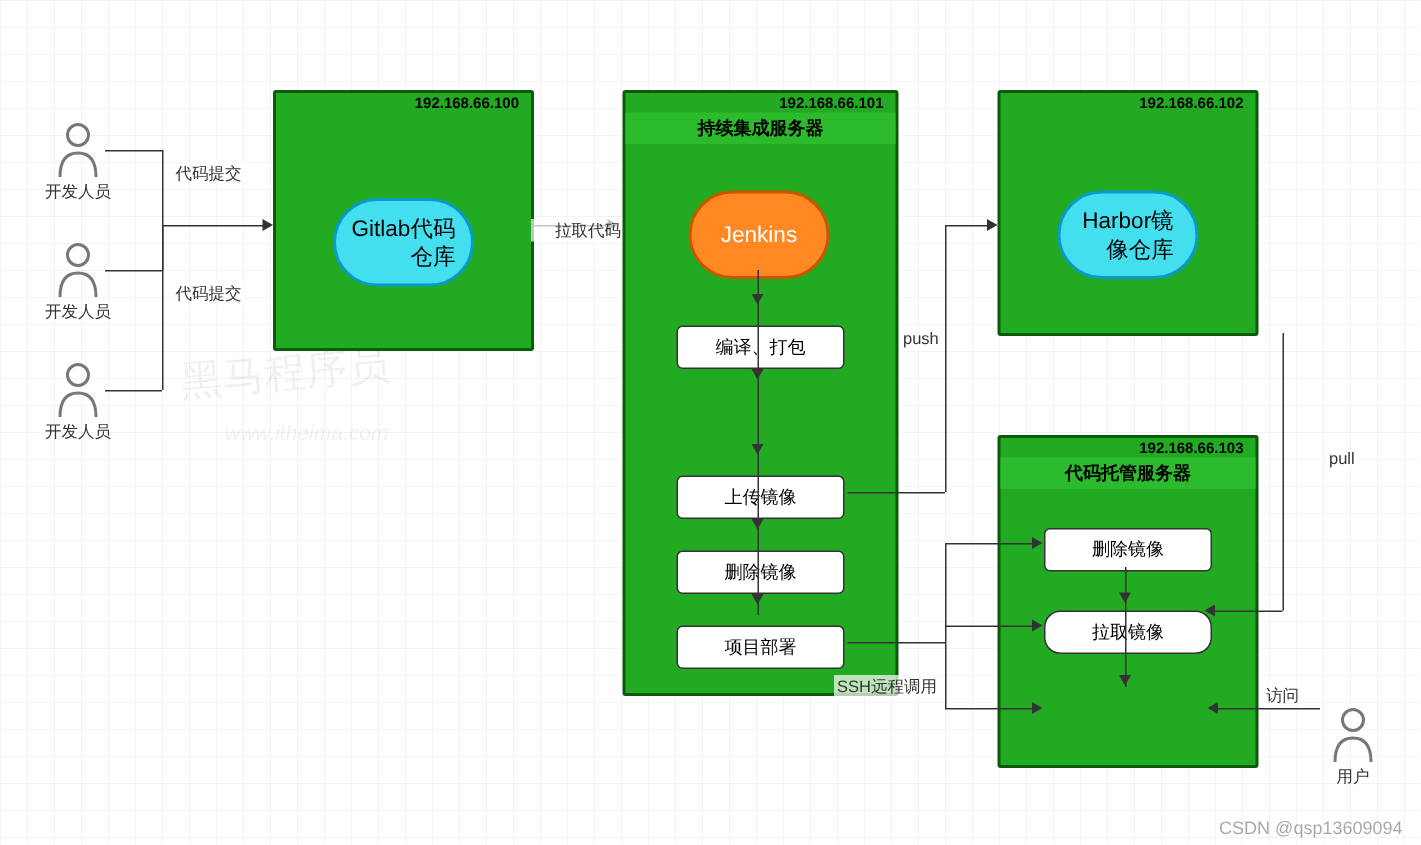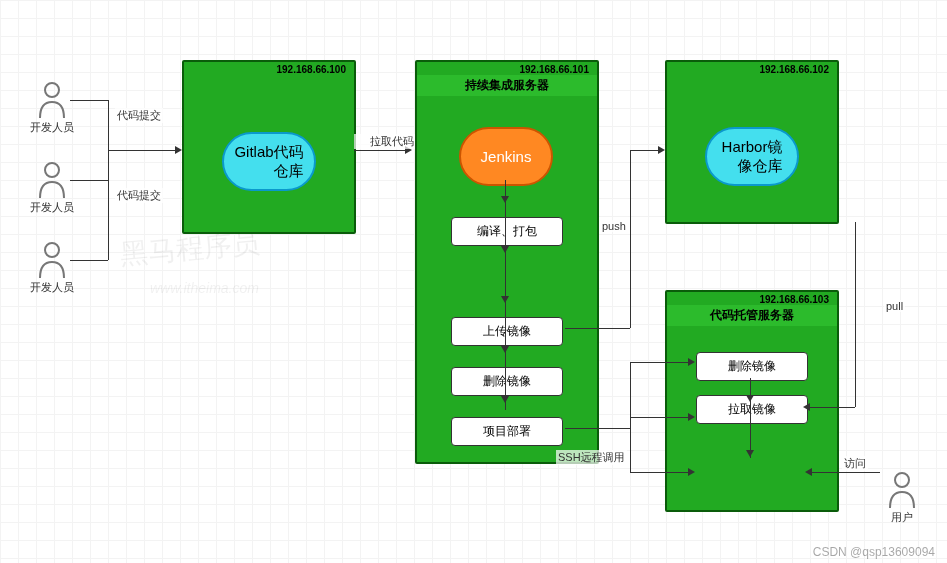--- a/index.html
+++ b/index.html
@@ -174,21 +174,21 @@
 <div class="box" style="top:60px; left:182px; width:170px; height:170px;">
   <div class="box-ip">192.168.66.100</div>
   <div class="cloud cloud-blue" style="top:70px; left:38px;">
       <span style="white-space:pre-line;">Gitlab代码
 仓库</span>
     </div>
 </div>
 
 <div class="arrow-line arrow-h" style="top:150px; left:354px; width:54px;"></div>
 <div class="arrow-head-r" style="top:146px; left:405px;"></div>
-<div class="label" style="top:134px; left:354px;padding-left:16px;">拉取代码</div>
+<div class="label" style="top:146px; left:354px;padding-left:16px;">拉取代码</div>
 
 <div class="box" style="top:60px; left:415px; width:180px; height:400px;">
   <div class="box-ip">192.168.66.101</div>
   <div class="box-title">持续集成服务器</div>
   <div class="cloud cloud-orange" style="top:65px; left:42px;">
       <span>Jenkins</span>
     </div>
   <div class="step" style="top:155px;">编译、打包</div>
   <div class="step" style="top:255px;">上传镜像</div>
   <div class="step" style="top:305px;">删除镜像</div>
@@ -213,21 +213,21 @@
 <div class="arrow-line arrow-h" style="top:328px; left:565px; width:65px;"></div>
 <div class="arrow-line arrow-v" style="top:150px; left:630px; height:178px;"></div>
 <div class="arrow-line arrow-h" style="top:150px; left:630px; width:30px;"></div>
 <div class="arrow-head-r" style="top:146px; left:658px;"></div>
 <div class="label" style="top:220px; left:600px;">push</div>
 
 <div class="box" style="top:290px; left:665px; width:170px; height:218px;">
   <div class="box-ip">192.168.66.103</div>
   <div class="box-title">代码托管服务器</div>
   <div class="step" style="top:60px;">删除镜像</div>
-  <div class="step" style="top:103px;">拉取镜像</div>
+  <div class="step" style="top:115px;border-radius:11px;">拉取镜像</div>
 </div>
 
 <div class="arrow-line arrow-v" style="top:378px; left:750px; height:80px;"></div>
 <div class="arrow-head-d" style="top:395px; left:746px;"></div>
 <div class="arrow-head-d" style="top:450px; left:746px;"></div>
 
 <div class="arrow-line arrow-v" style="top:222px; left:855px; height:185px;"></div>
 <div class="arrow-line arrow-h" style="top:407px; left:808px; width:47px;"></div>
 <div class="arrow-head-l" style="top:403px; left:803px;"></div>
 <div class="label" style="top:300px; left:860px;margin-left:24px;">pull</div>

